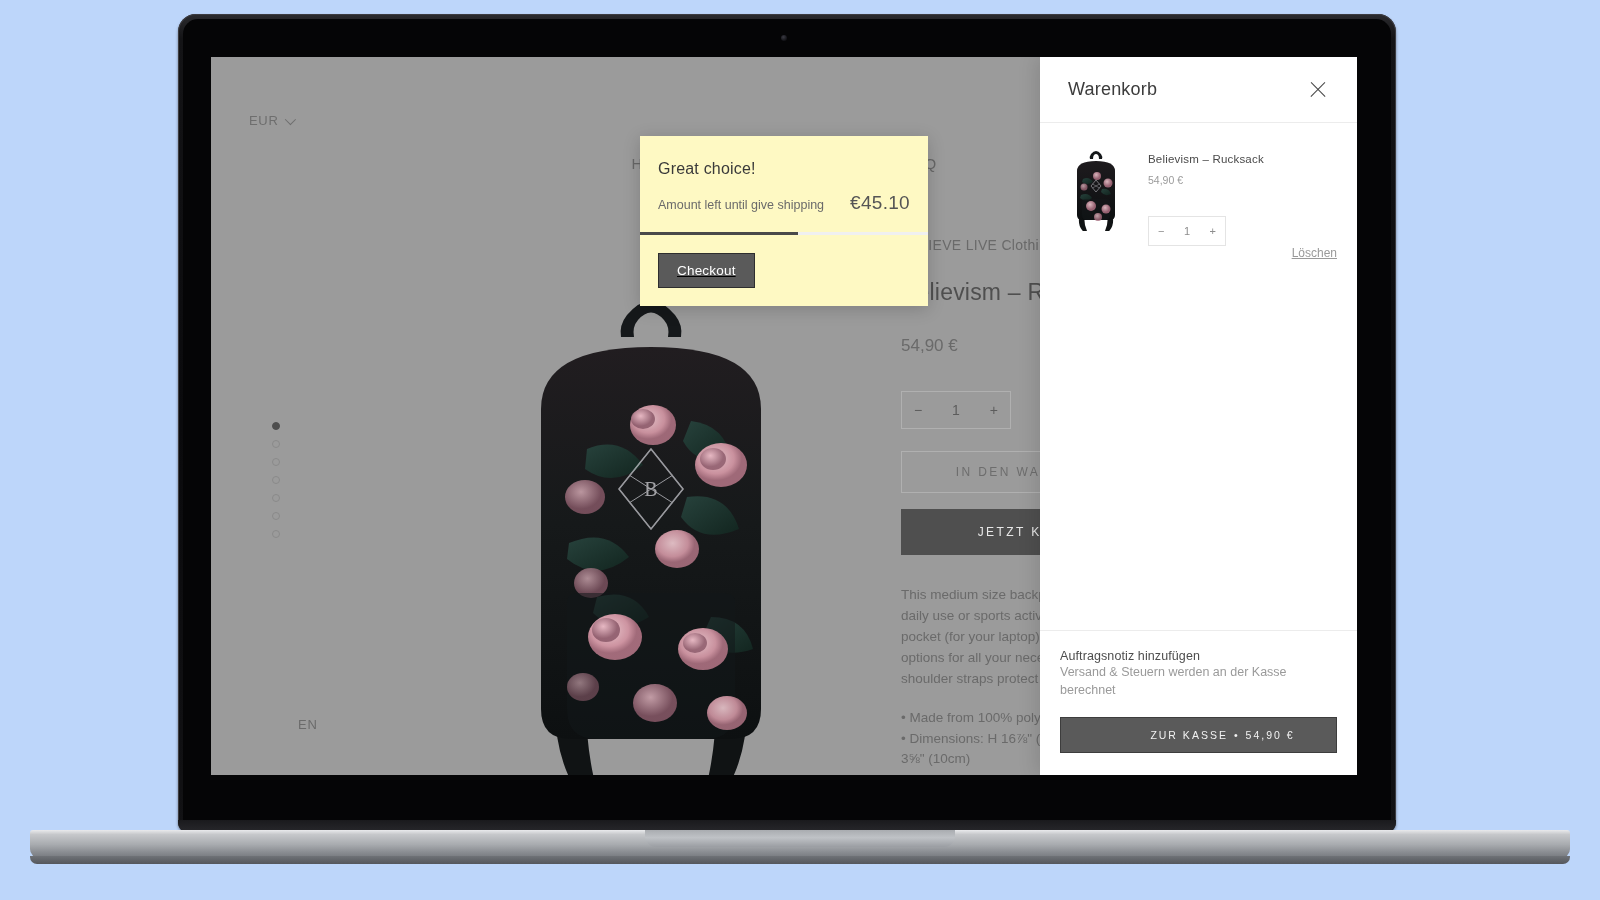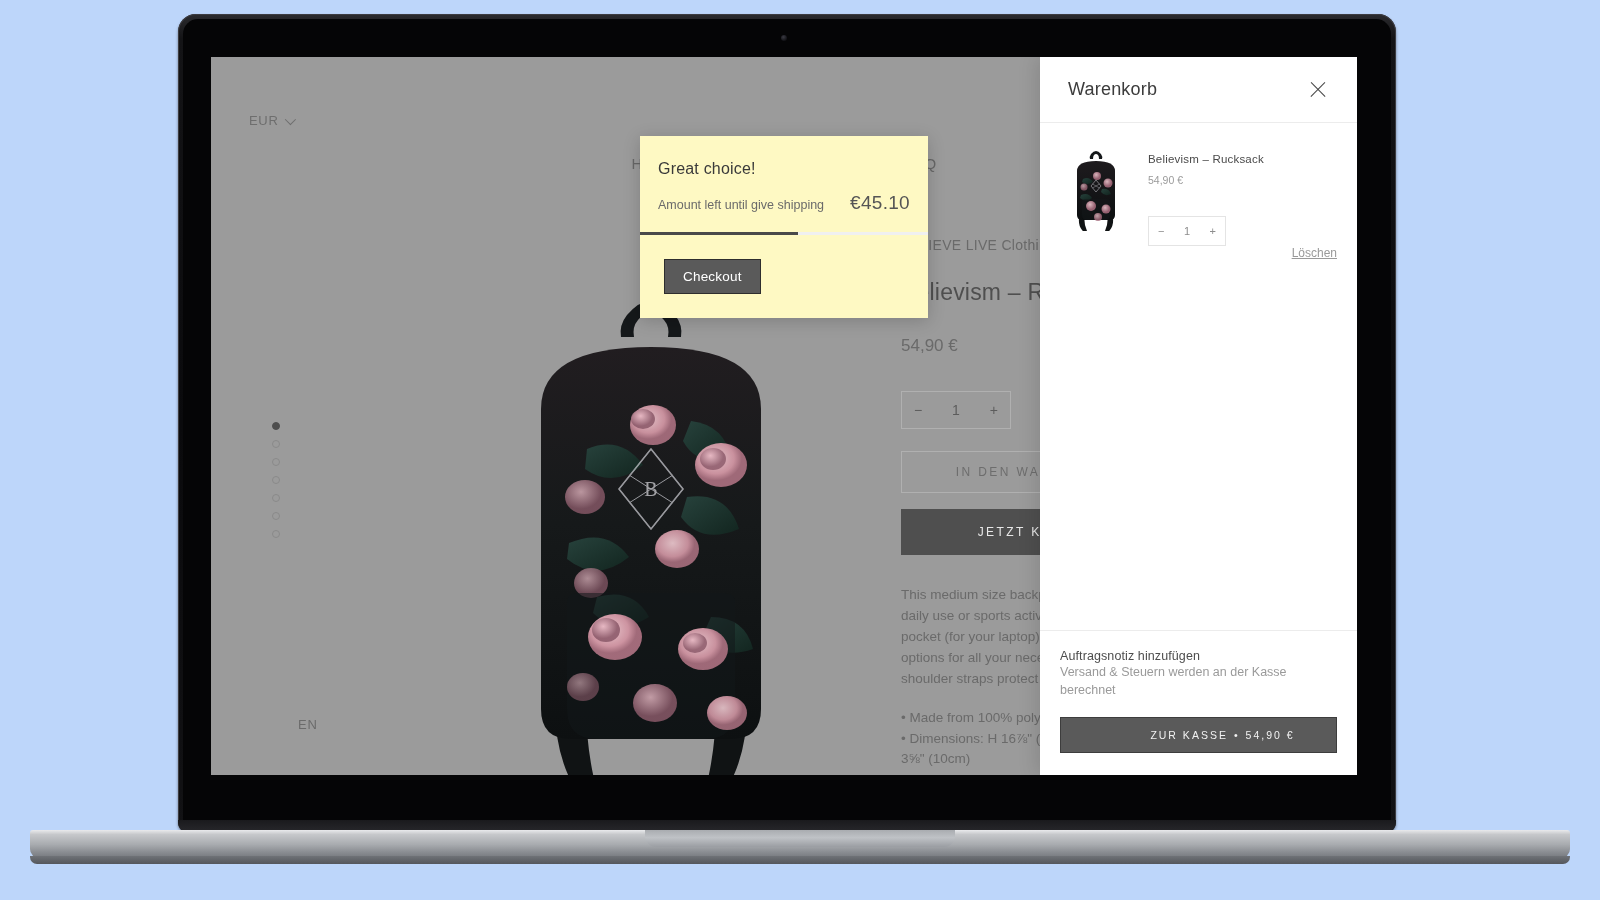--- a/index.html
+++ b/index.html
@@ -119,21 +119,21 @@
   }
   #modal-heading { padding:24px 18px 0; font-size:16px; color:#3a3a3a; letter-spacing:.2px; }
   #modal-shipping-row {
     display:flex; align-items:baseline; justify-content:space-between;
     padding:14px 18px 18px; 
   }
   #shipping-label { font-size:12.5px; color:#6a6a6a; }
   #shipping-amount { font-size:19px; color:#555; letter-spacing:.3px; }
   #shipping-progress-track { height:3px; background:#f0f0f0; width:100%; }
   #shipping-progress-fill { height:3px; background:#4a4a4a; }
-  #modal-actions { display:flex; gap:8px; padding:24px; }
+  #modal-actions { display:flex; gap:8px; padding:18px;text-decoration:underline; }
   #checkout-button {
     background:#5a5a5a; color:#fff; border:1px solid #2e2e2e;
     font-size:13.5px; padding:9px 18px; letter-spacing:.2px;
   }
   #continue-shopping-button {
     background:#f2f2f2; color:#848484; border:none;
     font-size:13.5px; padding:9px 16px; letter-spacing:.2px;
   }
 
   

